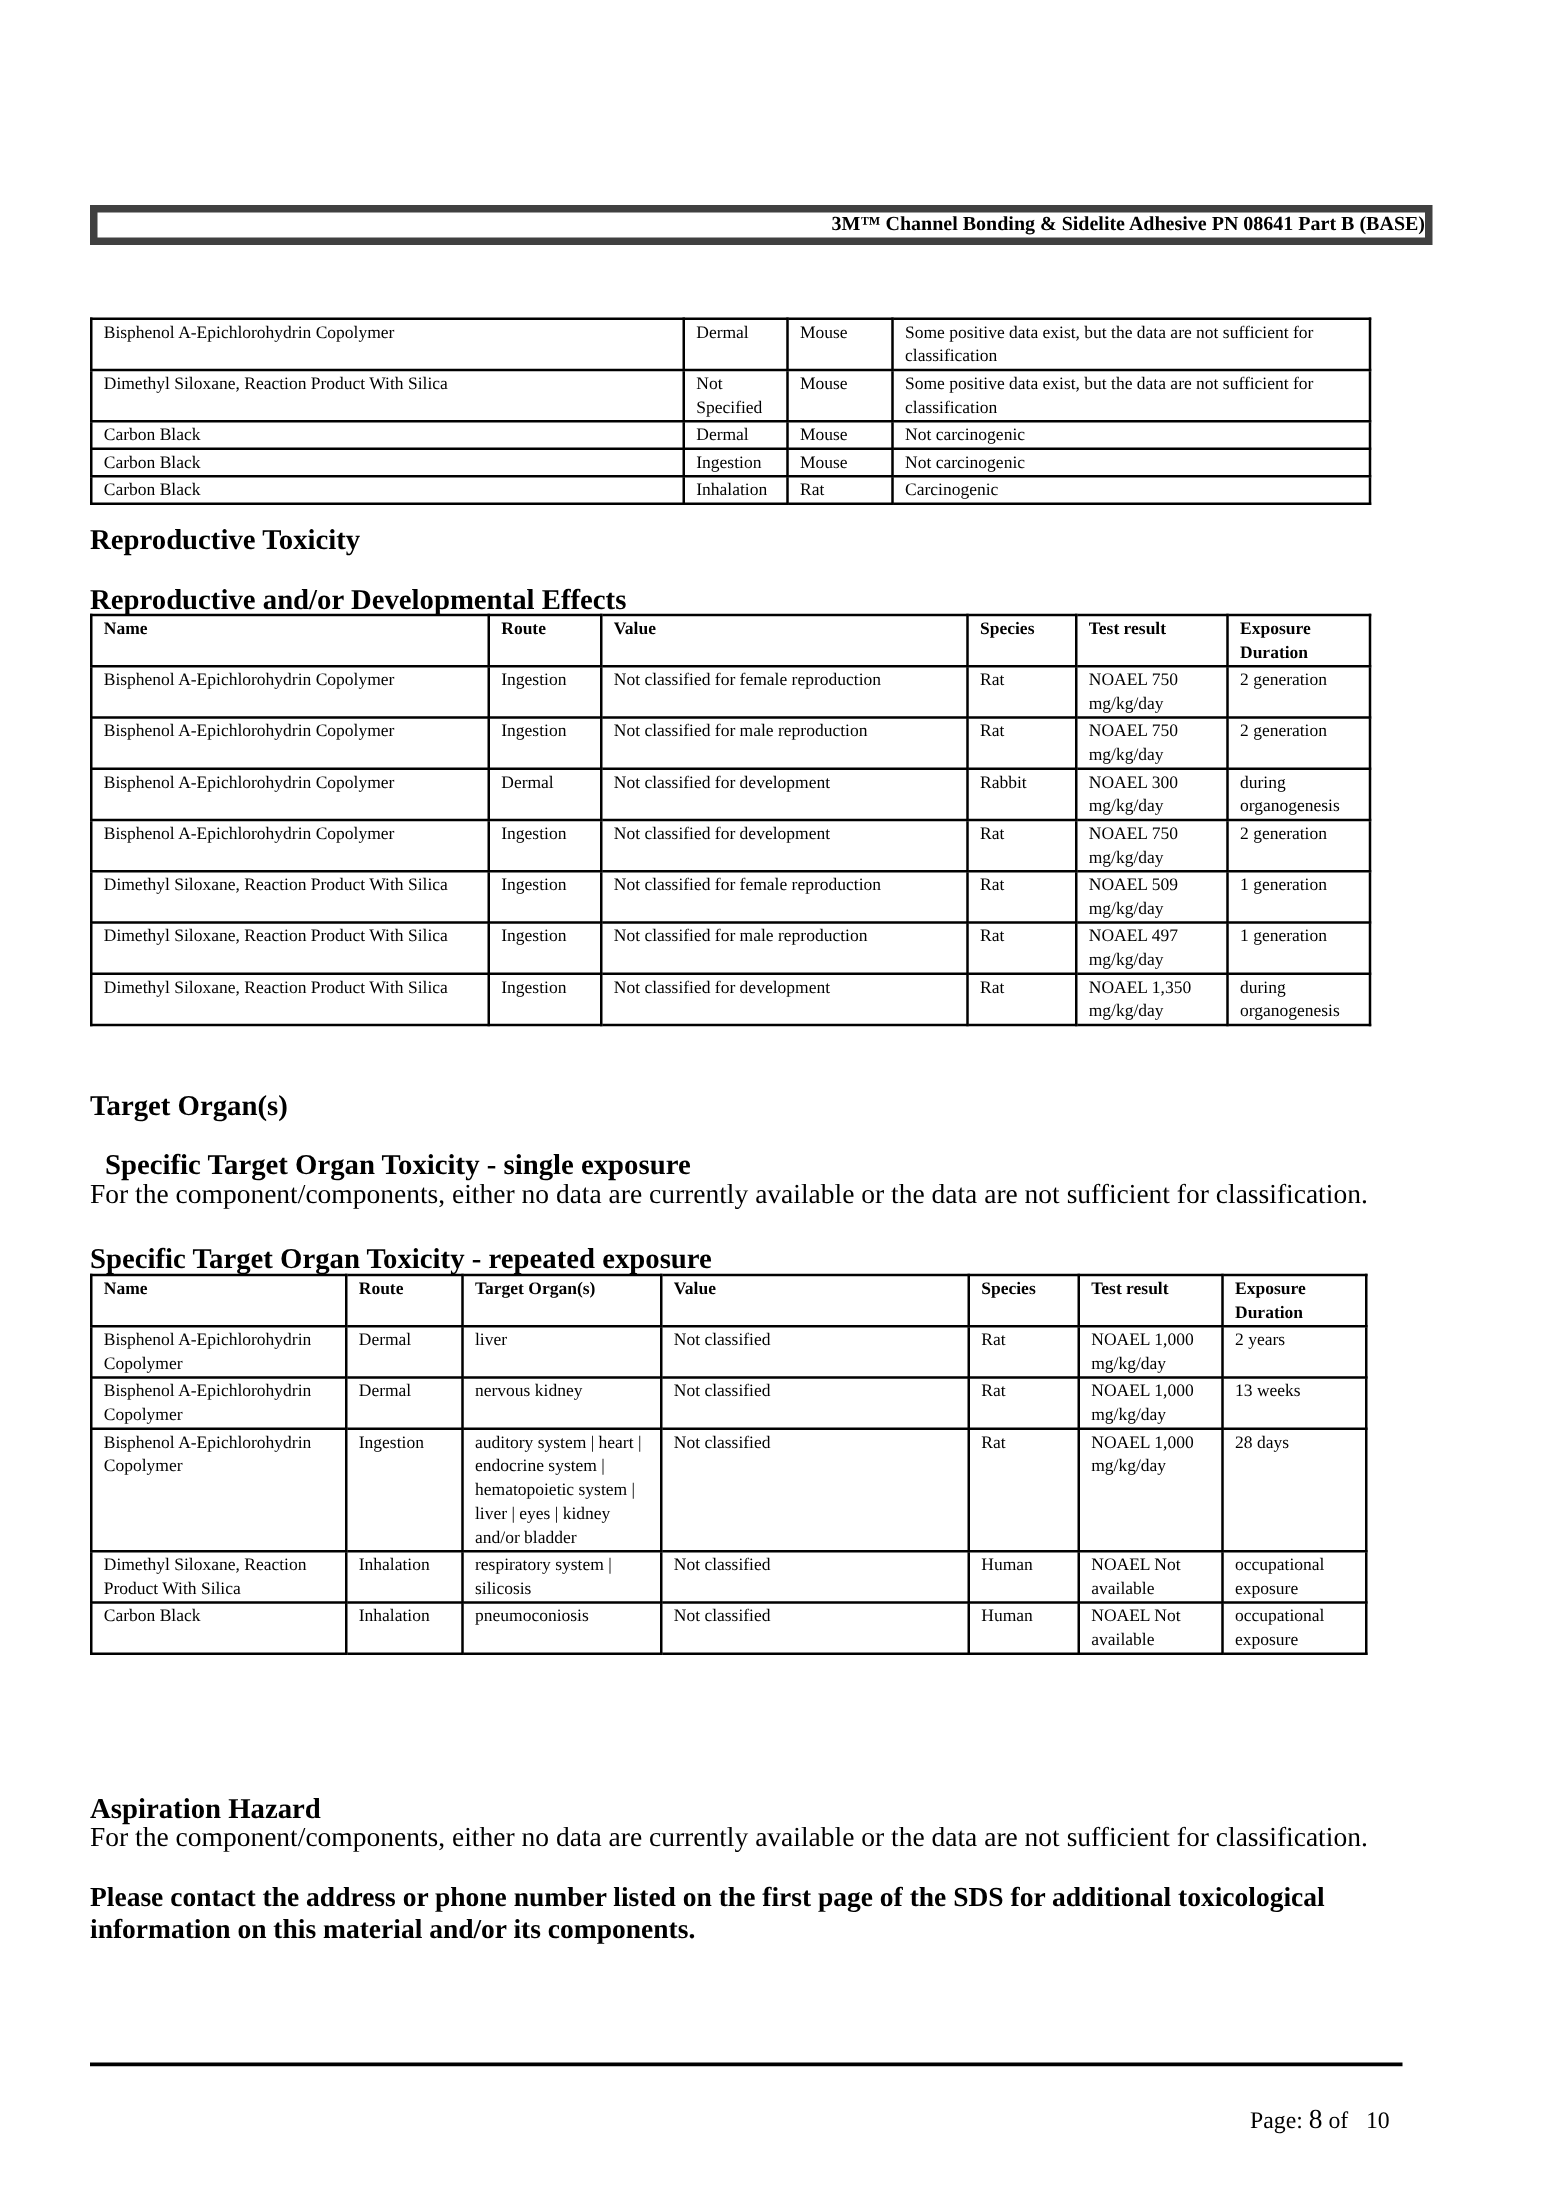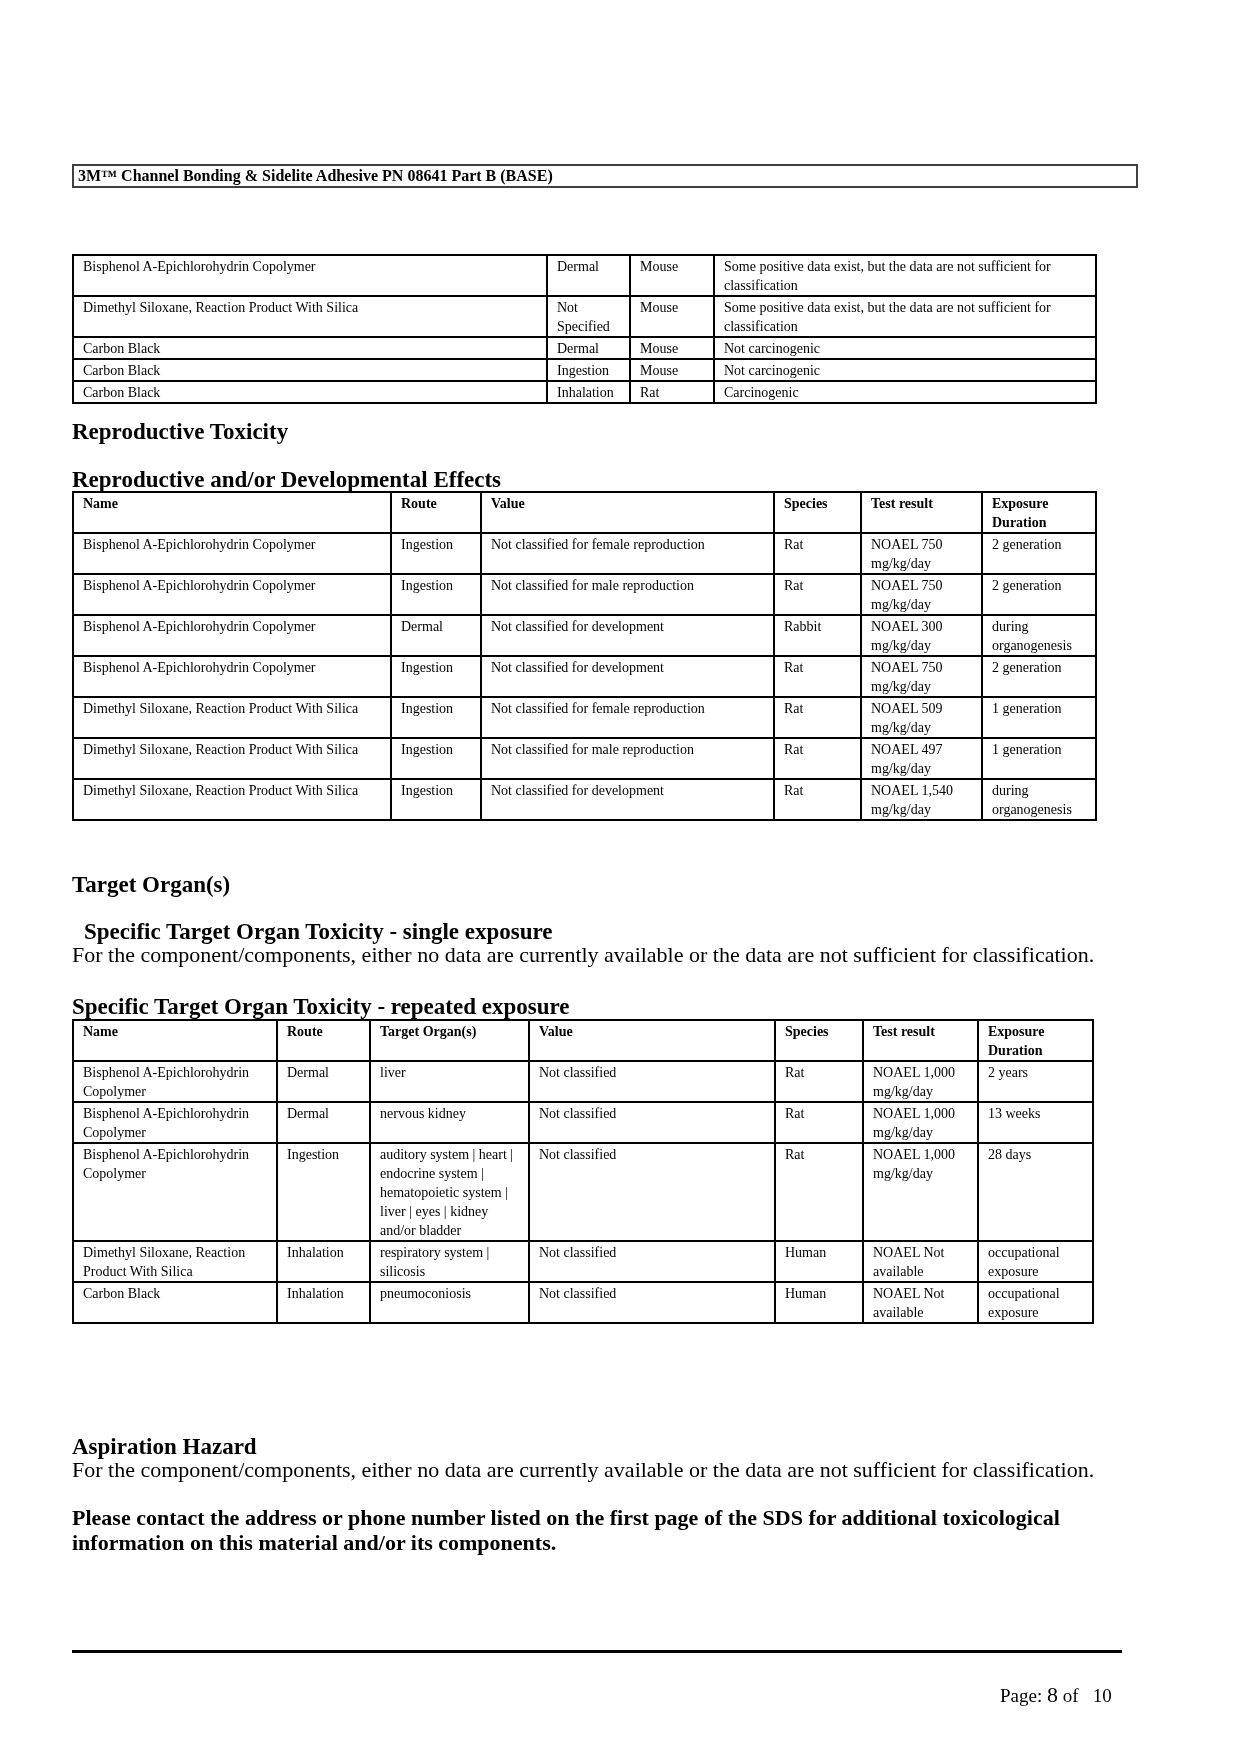--- a/index.html
+++ b/index.html
@@ -1,18 +1,18 @@
 <!DOCTYPE html>
 <html><head>
 <meta charset="utf-8">
 <style>
   html, body { margin: 0; padding: 0; background: #ffffff; }
   body { width: 1240px; height: 1755px; position: relative; font-family: "Liberation Serif", "DejaVu Serif", serif; color: #000; }
   .abs { position: absolute; }
-  .titlebox { left: 72px; top: 164px; width: 1058px; height: 20px; border: 2px solid #404040; font-weight: bold; font-size: 16px; line-height: 20px; padding-left: 4px; box-sizing: content-box; }
+  .titlebox { left: 72px; top: 164px; width: 1058px; height: 20px; border: 6px solid #404040; font-weight: bold; font-size: 16px; line-height: 20px; padding-left: 4px; box-sizing: content-box; text-align: right; }
   table { border-collapse: collapse; font-size: 14px; line-height: 19px; }
   td, th { border: 2px solid #000; vertical-align: top; text-align: left; padding: 1px 9px 0 9px; font-weight: normal; }
   th { font-weight: bold; }
   .h-section { font-weight: bold; font-size: 23px; line-height: 22px; }
   .para { font-size: 22px; line-height: 22px; }
   .bold-para { font-weight: bold; font-size: 22px; line-height: 25px; width: 1080px; }
   .footer-rule { left: 72px; top: 1650px; width: 1050px; height: 3px; background: #000; }
   .pager { top: 1682px; left: 1000px; font-size: 19px; }
   .pager .num { font-size: 22px; }
 </style>
@@ -131,21 +131,21 @@
         <td>Not classified for male reproduction</td>
         <td>Rat</td>
         <td>NOAEL 497 mg/kg/day</td>
         <td>1 generation</td>
       </tr>
       <tr>
         <td>Dimethyl Siloxane, Reaction Product With Silica</td>
         <td>Ingestion</td>
         <td>Not classified for development</td>
         <td>Rat</td>
-        <td>NOAEL 1,540 mg/kg/day</td>
+        <td>NOAEL 1,350 mg/kg/day</td>
         <td> during organogenesis</td>
       </tr>
     </tbody>
 </table>
 
 <div class="abs h-section" style="left:72px; top:874px;">Target Organ(s)</div>
 <div class="abs h-section" style="left:84px; top:921px;">Specific Target Organ Toxicity - single exposure</div>
 <div class="abs para" style="left:72px; top:944px;">For the component/components, either no data are currently available or the data are not sufficient for classification.</div>
 <div class="abs h-section" style="left:72px; top:996px;">Specific Target Organ Toxicity - repeated exposure</div>
 

